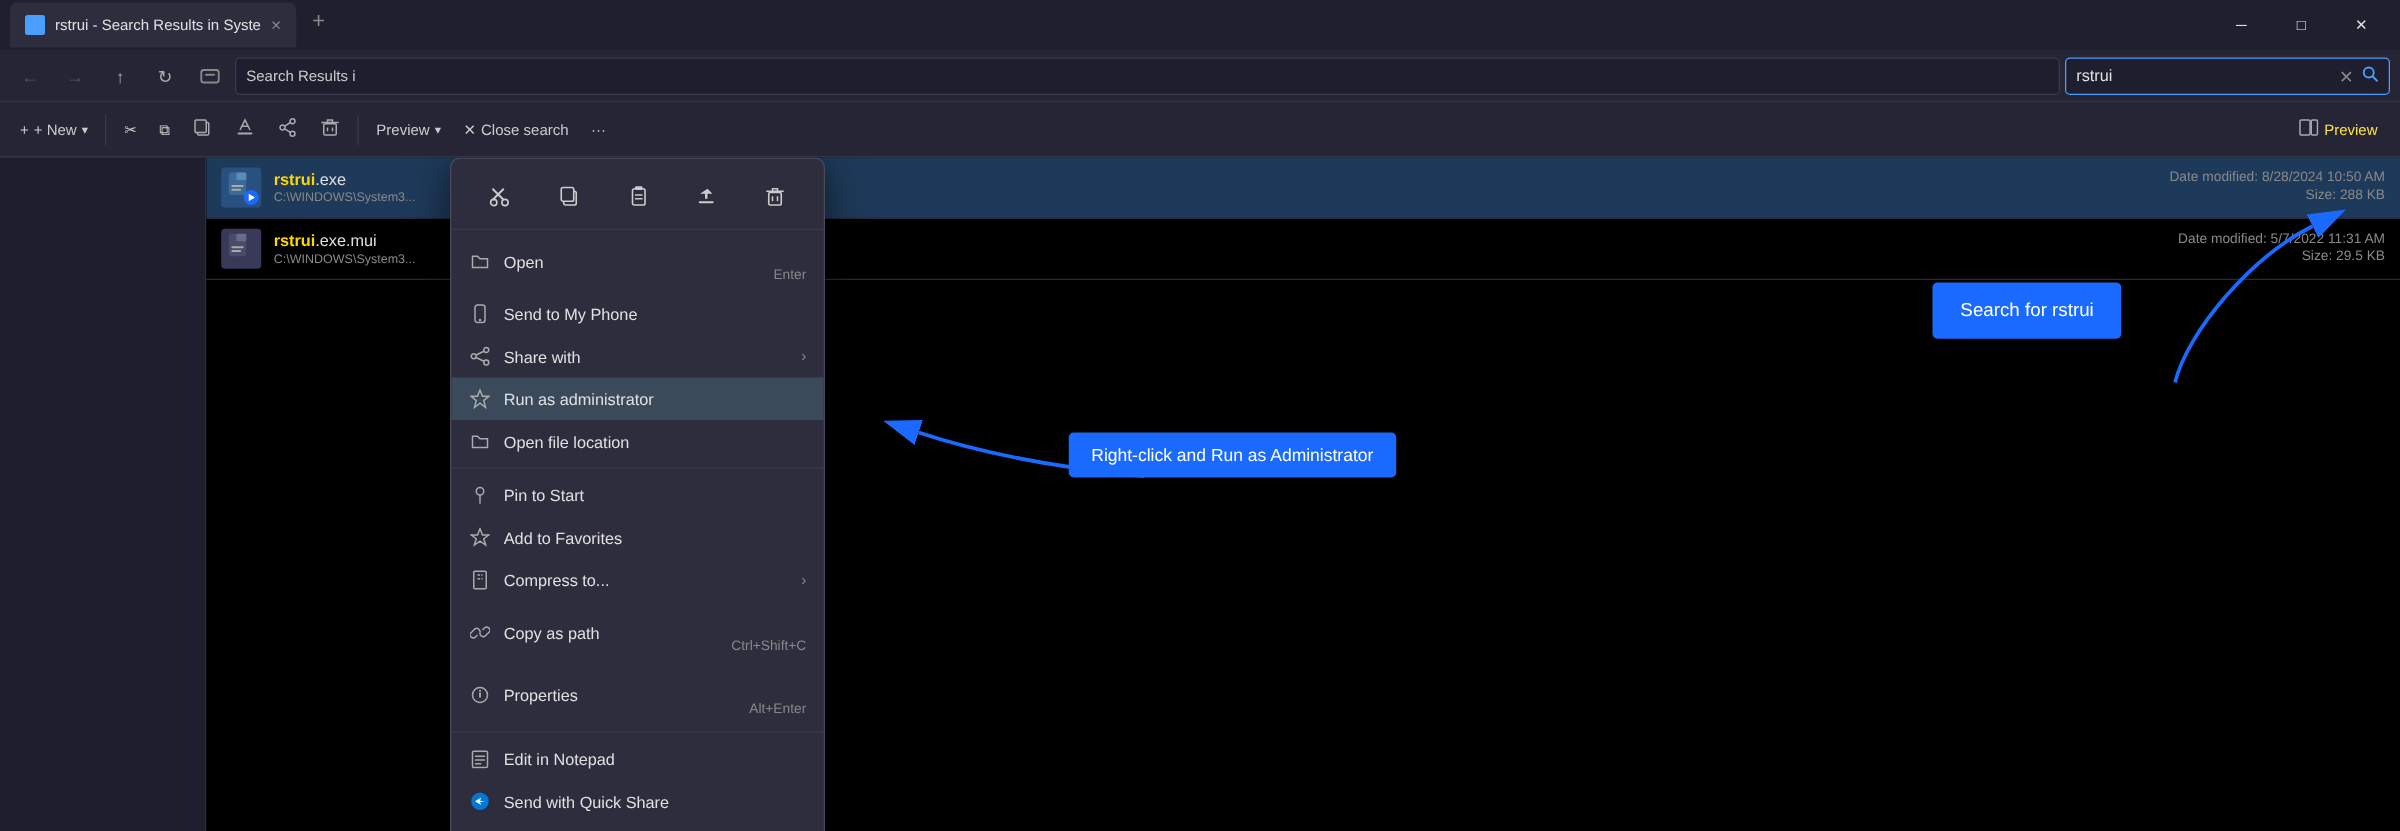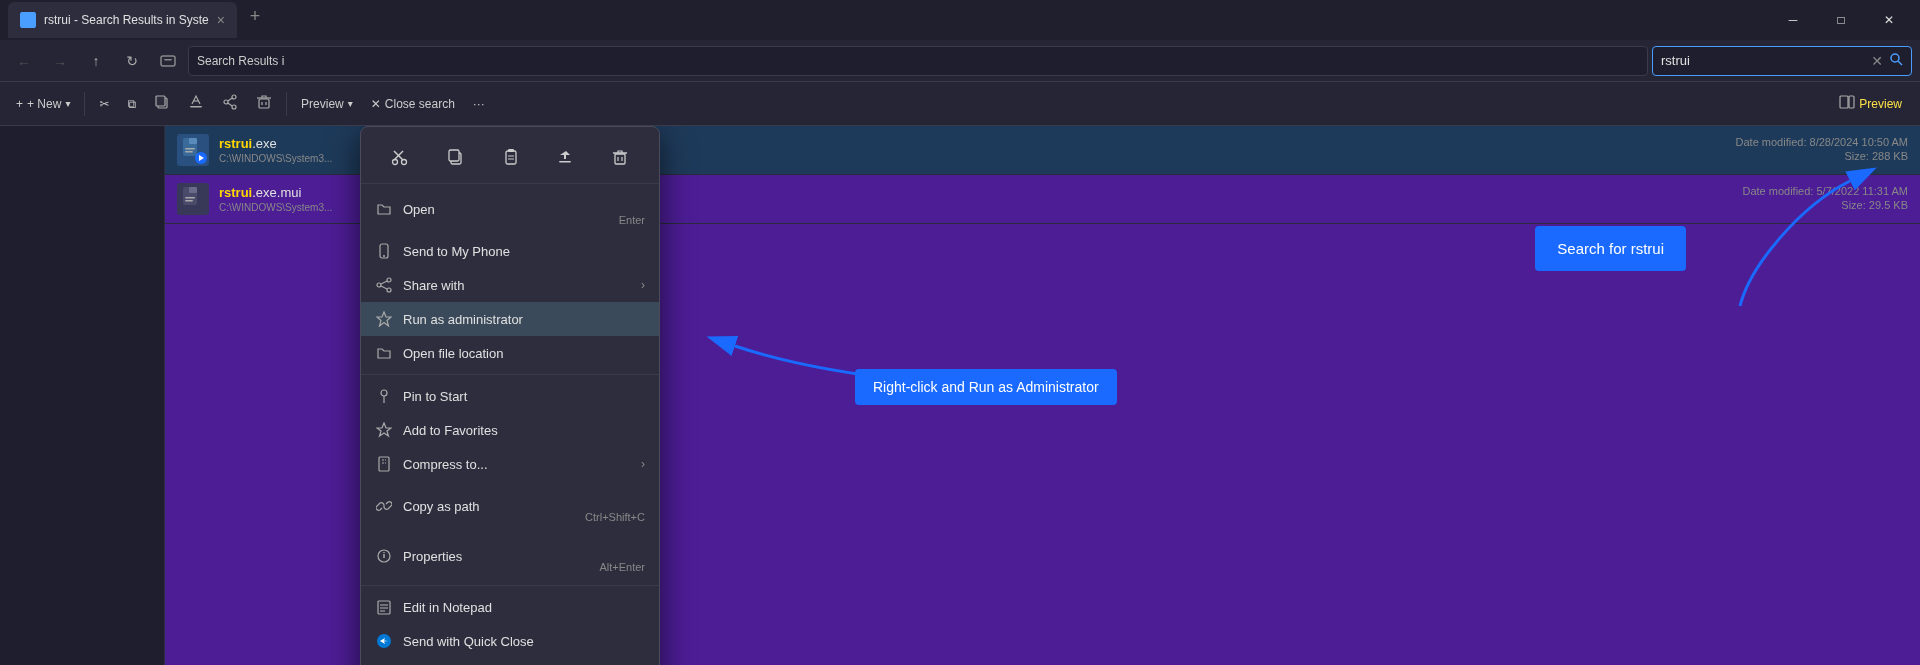--- a/index.html
+++ b/index.html
@@ -221,21 +221,21 @@
       border-right: 1px solid #2d2d3e;
       padding: 8px 4px;
       display: flex;
       flex-direction: column;
       gap: 2px;
     }
 
     
     .file-list-area {
       flex: 1;
-      background: #4c1d95;
+      background: #000000;
       position: relative;
       overflow: hidden;
     }
 
     
     .file-item {
       display: flex;
       align-items: center;
       padding: 8px 12px;
       gap: 10px;
@@ -733,21 +733,21 @@
       </div>
 
       <div class="ctx-item">
         <span class="ctx-icon">
           <div style="width:14px;height:14px;border-radius:50%;background:#0078d4;display:flex;align-items:center;justify-content:center;">
             <svg width="10" height="10" viewBox="0 0 10 10">
                 <path d="M1 5 L6 2 L5 4.5 L9 5 L5 5.5 L6 8 Z" fill="white"></path>
               </svg>
           </div>
         </span>
-        <span class="ctx-label">Send with Quick Close</span>
+        <span class="ctx-label">Send with Quick Share</span>
       </div>
 
       <div class="ctx-item">
         <span class="ctx-icon">
           <div style="width:14px;height:14px;border-radius:50%;background:#00aff0;display:flex;align-items:center;justify-content:center;">
             <svg width="9" height="10" viewBox="0 0 9 10">
                 <path d="M4.5 2 C6.4 2 8 3.3 8 5 C8 5.4 7.9 5.8 7.7 6.1 C7.9 6.4 8 6.7 8 7 C8 8.1 7.1 9 6 9 C5.7 9 5.4 8.9 5.1 8.7 C4.9 8.8 4.7 8.8 4.5 8.8 C2.6 8.8 1 7.5 1 5.8 C1 5.4 1.1 5 1.3 4.7 C1.1 4.4 1 4.1 1 3.8 C1 2.7 1.9 1.8 3 1.8 C3.2 1.8 3.5 1.9 3.7 2 C4 2 4.3 2 4.5 2Z" fill="white"></path>
               </svg>
           </div>
         </span>
@@ -762,34 +762,34 @@
               <line x1="2" y1="4" x2="14" y2="4" stroke="#aaa" stroke-width="1.3"></line>
               <line x1="2" y1="8" x2="14" y2="8" stroke="#aaa" stroke-width="1.3"></line>
               <line x1="2" y1="12" x2="10" y2="12" stroke="#aaa" stroke-width="1.3"></line>
             </svg>
         </span>
         <span class="ctx-label">Show more options</span>
       </div>
 
     </div>
 
-    <div class="callout-right" style="right: 234px; top: 100px;">
+    <div class="callout-right" style="right: 223px; top: 100px;">
       <span>Search for rstrui</span>
     </div>
 
     <svg class="arrow-svg" style="right: 0; top: 0; width: 500px; height: 200px;">
       <defs>
         <marker id="arrowhead" markerWidth="10" markerHeight="7" refX="0" refY="3.5" orient="auto">
           <polygon points="0 0, 10 3.5, 0 7" fill="#1a6aff"></polygon>
         </marker>
       </defs>
       <path d="M 320 180 C 330 140, 380 80, 430 55" stroke="#1a6aff" stroke-width="3" fill="none" marker-end="url(#arrowhead)"></path>
     </svg>
 
-    <div class="callout-box" style="left: 690px; top: 243px;">
+    <div class="callout-box" style="left: 690px; top: 220px;">
       <span>Right-click and Run as Administrator</span>
     </div>
 
     <svg class="arrow-svg" style="left: 480px; top: 140px; width: 300px; height: 200px;">
       <defs>
         <marker id="arrowhead2" markerWidth="10" markerHeight="7" refX="0" refY="3.5" orient="auto">
           <polygon points="0 0, 10 3.5, 0 7" fill="#1a6aff"></polygon>
         </marker>
       </defs>
       <path d="M 270 115 C 220 110, 150 100, 90 80" stroke="#1a6aff" stroke-width="3" fill="none" marker-end="url(#arrowhead2)"></path>

